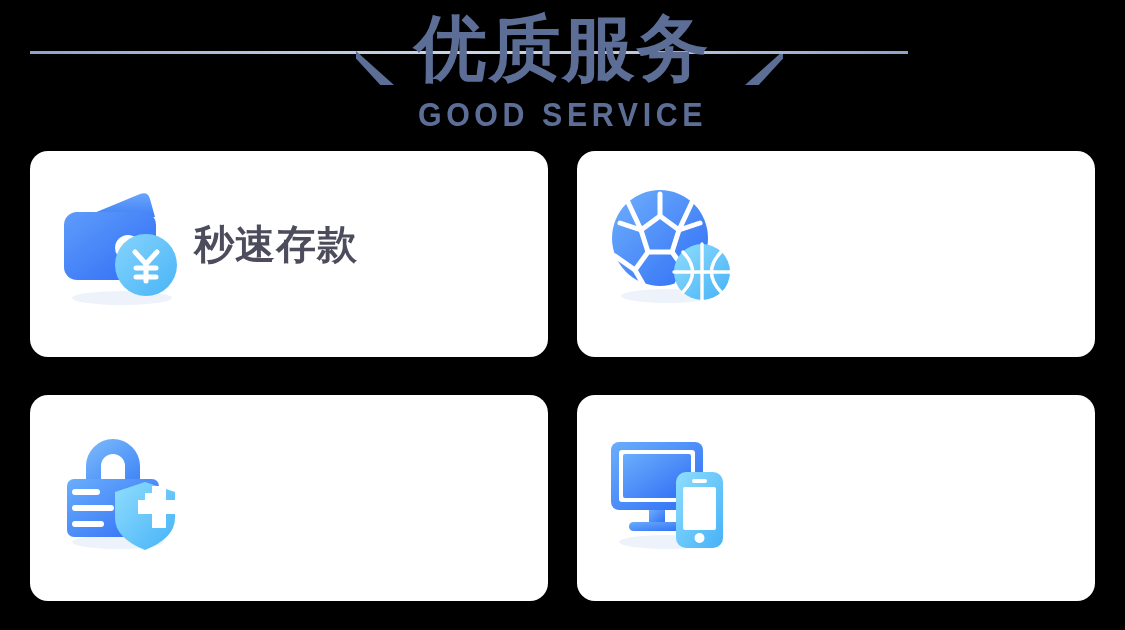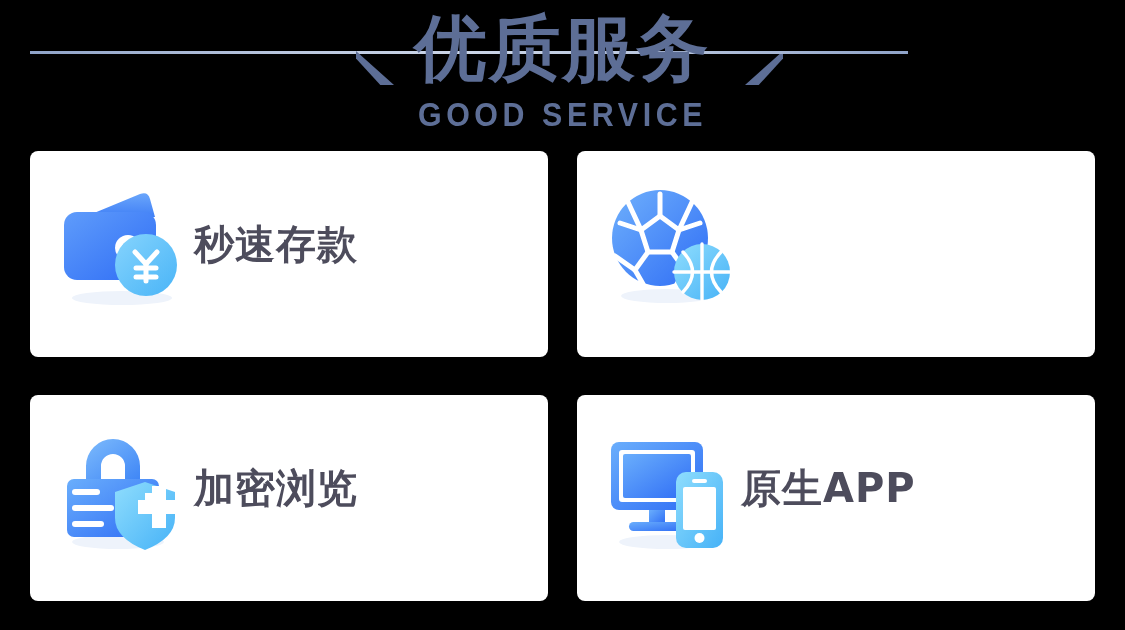--- a/index.html
+++ b/index.html
@@ -93,21 +93,21 @@
     left: 30px;
     width: 1065px;
     display: grid;
     grid-template-columns: 518px 518px;
     grid-template-rows: 206px 206px;
     column-gap: 29px;
     row-gap: 38px;
   }
   .card {
     background: #ffffff;
-    border-radius: 8px;
+    border-radius: 18px;
     display: flex;
     align-items: center;
     padding: 0 18px 16px 26px;
     box-sizing: border-box;
     overflow: hidden;
   }
   .card-icon {
     flex: 0 0 auto;
     width: 132px;
     height: 132px;
@@ -251,21 +251,20 @@
         <g stroke="#ffffff" stroke-width="6" stroke-linecap="round">
           <path d="M19 68 H41"></path>
           <path d="M19 84 H55"></path>
           <path d="M19 100 H45"></path>
         </g>
         <path d="M89 58 L119 68 V94 q0 20 -30 32 q-30 -12 -30 -32 V68 Z" fill="url(#g3b)"></path>
         <path d="M82 79 h14 v-14 h-14 z M75 86 h14 v14 h14 v-14 h14 v-14 h-14 v-14 h-14 v14 h-14 z" fill="#ffffff" transform="translate(7,4)"></path>
       </svg>
     </div>
     <div class="card-text">
-      <div class="card-title">加密浏览</div>
     </div>
   </div>
 
   <div class="card">
     <div class="card-icon">
       <svg class="icon-svg" viewBox="0 0 132 132" xmlns="http://www.w3.org/2000/svg">
         <defs>
           <linearGradient id="g4a" x1="0" y1="0" x2="1" y2="1">
             <stop offset="0" stop-color="#6aaefc"></stop>
               <stop offset="1" stop-color="#2f6df5"></stop>
@@ -281,17 +280,16 @@
         <rect x="20" y="30" width="68" height="44" rx="2" fill="url(#g4a)"></rect>
         <rect x="46" y="86" width="16" height="14" fill="url(#g4a)"></rect>
         <rect x="26" y="98" width="58" height="9" rx="4.5" fill="url(#g4a)"></rect>
         <rect x="73" y="48" width="47" height="76" rx="10" fill="url(#g4b)"></rect>
         <rect x="80" y="63" width="33" height="43" rx="2" fill="#ffffff"></rect>
         <rect x="89" y="55" width="15" height="4" rx="2" fill="#ffffff"></rect>
         <circle cx="96.5" cy="114" r="5" fill="#ffffff"></circle>
       </svg>
     </div>
     <div class="card-text">
-      <div class="card-title">原生APP</div>
     </div>
   </div>
 
 </div>
 
 </body></html>

